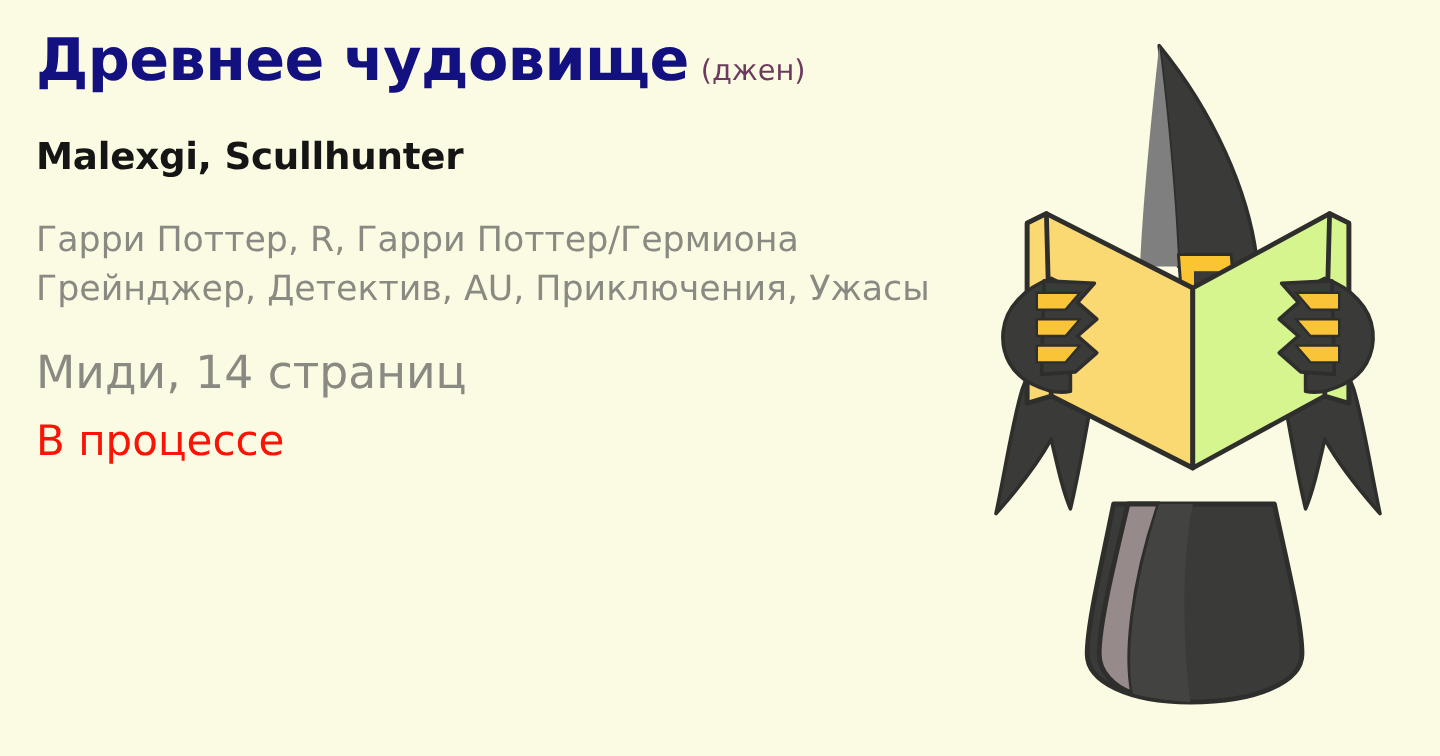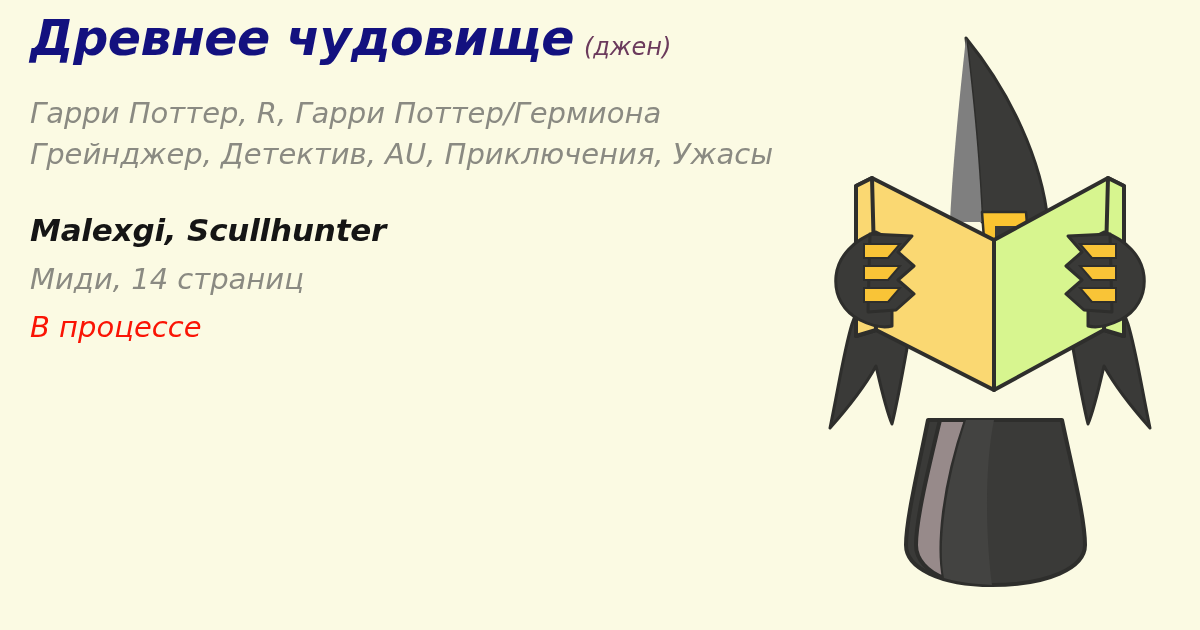--- a/index.html
+++ b/index.html
@@ -17,23 +17,22 @@
     width: 1200px;
     height: 630px;
     background: #fbfae3;
     box-sizing: border-box;
   }
 
   
   #text-col {
     position: absolute;
     left: 30px;
-    top: 14px;
+    top: 26px;
     width: 790px;
-    font-style: italic;
   }
 
   #title-row {
     display: block;
     line-height: 1.0;
     white-space: nowrap;
   }
   #fic-title {
     font-family: "DejaVu Sans", "Liberation Sans", sans-serif;
     font-size: 49px;
@@ -70,31 +69,31 @@
   #fic-meta {
     margin-top: 30px;
     font-family: "DejaVu Sans", "Liberation Sans", sans-serif;
     font-size: 29px;
     line-height: 1.40;
     color: #8a8a82;
     width: 790px;
   }
 
   #fic-size {
-    margin-top: 11px;
-    font-family: "DejaVu Sans", "Liberation Sans", sans-serif;
-    font-size: 29px;
+    margin-top: 24px;
+    font-family: "DejaVu Sans", "Liberation Sans", sans-serif;
+    font-size: 38px;
     line-height: 1.40;
     color: #8a8a82;
   }
 
   #fic-status {
     margin-top: 7px;
     font-family: "DejaVu Sans", "Liberation Sans", sans-serif;
-    font-size: 29px;
+    font-size: 35px;
     line-height: 1.40;
     color: #fa1405;
   }
 
   
   #illustration {
     position: absolute;
     right: 0px;
     top: 0px;
     width: 420px;
@@ -107,23 +106,23 @@
 
 <div id="card">
 
   <div id="text-col">
 
     <div id="title-row">
       <span id="fic-title">Древнее чудовище</span><span id="fic-category">(джен)</span>
     </div>
 
 
+    <div id="fic-authors">Malexgi, Scullhunter</div>
+
     <div id="fic-meta">Гарри Поттер, R, Гарри Поттер/Гермиона Грейнджер, Детектив, AU, Приключения, Ужасы</div>
-
-    <div id="fic-authors">Malexgi, Scullhunter</div>
 
     <div id="fic-size">Миди, 14 страниц</div>
 
     <div id="fic-status">В процессе</div>
 
   </div>
 
   <div id="illustration">
     <svg width="420" height="630" viewBox="0 0 420 630" xmlns="http://www.w3.org/2000/svg">
 

